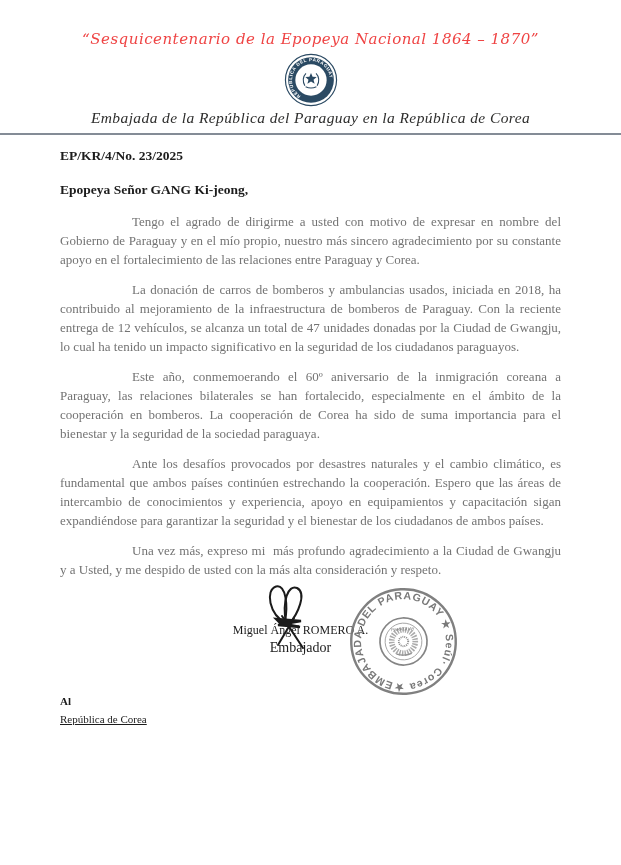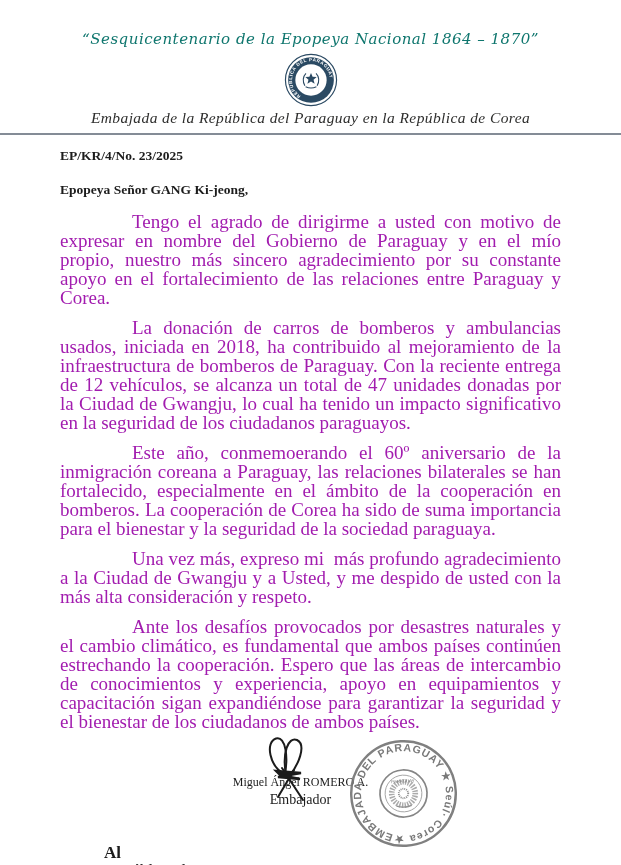--- a/index.html
+++ b/index.html
@@ -17,21 +17,21 @@
   .content { padding: 0 60px; }
 
   
   .motto {
     margin-top: 30px;
     text-align: center;
     font-family: "DejaVu Serif", serif;
     font-style: italic;
     font-size: 15px;
     letter-spacing: 0.5px;
-    color: #0f766e;
+    color: #ef4444;
   }
   .emblem { display: block; margin: 5px auto 2px; width: 54px; height: 54px; }
   .embassy-line {
     text-align: center;
     font-family: Liberation Serif, serif;
     font-style: italic;
     font-size: 15.5px;
     letter-spacing: 0.4px;
     color: #2e2e2d;
   }
@@ -42,38 +42,38 @@
   }
 
   
   .ref { margin-top: 13px; font-weight: bold; font-size: 13.5px; }
   .dateline { margin-top: 4px; text-align: right; font-size: 13.5px; }
   .salutation { margin-top: 18px; font-weight: bold; font-size: 13.5px; }
 
   
   .body { margin-top: 14px; }
   .body p {
-    font-size: 19px;
+    font-size: 13px;
     line-height: 19px;
     text-align: justify;
     text-indent: 72px;
     margin-bottom: 11px;
-    color: #a21caf;
+    color: #737373;
   }
 
   
   .signature-area { position: relative; height: 102px; }
   .signature-mark { position: absolute; left: 197px; top: -9px; width: 56px; height: 72px; }
   .sig-text { padding-top: 33px; text-align: center; transform: translateX(-10px); }
   .sig-name { font-size: 12px; font-family: Liberation Serif, serif; }
   .sig-title { font-size: 14px; margin-top: 2px; }
   .stamp { position: absolute; left: 287px; top: -5px; width: 113px; height: 113px; transform: rotate(-3deg); opacity: 0.92; }
 
   
-  .recipient { font-size: 17px; line-height: 18px; margin-left: 44px; }
+  .recipient { font-size: 11px; line-height: 18px; }
   .recipient .bold { font-weight: bold; }
   .recipient .underline { text-decoration: underline; font-family: Liberation Serif, serif; }
 </style>
 </head>
 <body>
 
 <div class="page">
 
   <div class="motto">“Sesquicentenario de la Epopeya Nacional 1864 – 1870”</div>
 
@@ -101,22 +101,22 @@
   <div class="content">
 
     <div class="ref">EP/KR/4/No. 23/2025</div>
 
     <div class="salutation">Epopeya Señor GANG Ki-jeong,</div>
 
     <div class="body">
       <p>Tengo el agrado de dirigirme a usted con motivo de expresar en nombre del Gobierno de Paraguay y en el mío propio, nuestro más sincero agradecimiento por su constante apoyo en el fortalecimiento de las relaciones entre Paraguay y Corea.</p>
       <p>La donación de carros de bomberos y ambulancias usados, iniciada en 2018, ha contribuido al mejoramiento de la infraestructura de bomberos de Paraguay. Con la reciente entrega de 12 vehículos, se alcanza un total de 47 unidades donadas por la Ciudad de Gwangju, lo cual ha tenido un impacto significativo en la seguridad de los ciudadanos paraguayos.</p>
       <p>Este año, conmemoerando el 60º aniversario de la inmigración coreana a Paraguay, las relaciones bilaterales se han fortalecido, especialmente en el ámbito de la cooperación en bomberos. La cooperación de Corea ha sido de suma importancia para el bienestar y la seguridad de la sociedad paraguaya.</p>
+      <p>Ante los desafíos provocados por desastres naturales y el cambio climático, es fundamental que ambos países continúen estrechando la cooperación. Espero que las áreas de intercambio de conocimientos y experiencia, apoyo en equipamientos y capacitación sigan expandiéndose para garantizar la seguridad y el bienestar de los ciudadanos de ambos países.</p>
       <p>Una vez más, expreso mi&nbsp; más profundo agradecimiento a la Ciudad de Gwangju y a Usted, y me despido de usted con la más alta consideración y respeto.</p>
-      <p>Ante los desafíos provocados por desastres naturales y el cambio climático, es fundamental que ambos países continúen estrechando la cooperación. Espero que las áreas de intercambio de conocimientos y experiencia, apoyo en equipamientos y capacitación sigan expandiéndose para garantizar la seguridad y el bienestar de los ciudadanos de ambos países.</p>
     </div>
 
     <div class="signature-area">
 
       <svg class="signature-mark" viewBox="0 0 56 72" xmlns="http://www.w3.org/2000/svg">
         <g fill="none" stroke="#1b1b1b" stroke-width="2" stroke-linecap="round">
           <path d="M29 42 C12 34 8 9 19 5.5 C29 2.5 31 25 28 40"></path>
           <path d="M29 42 C25 20 31 3.5 40 7 C50 12 41 33 32 43"></path>
           <path d="M37 37 L21 64"></path>
           <path d="M25 35 L46 67"></path>

